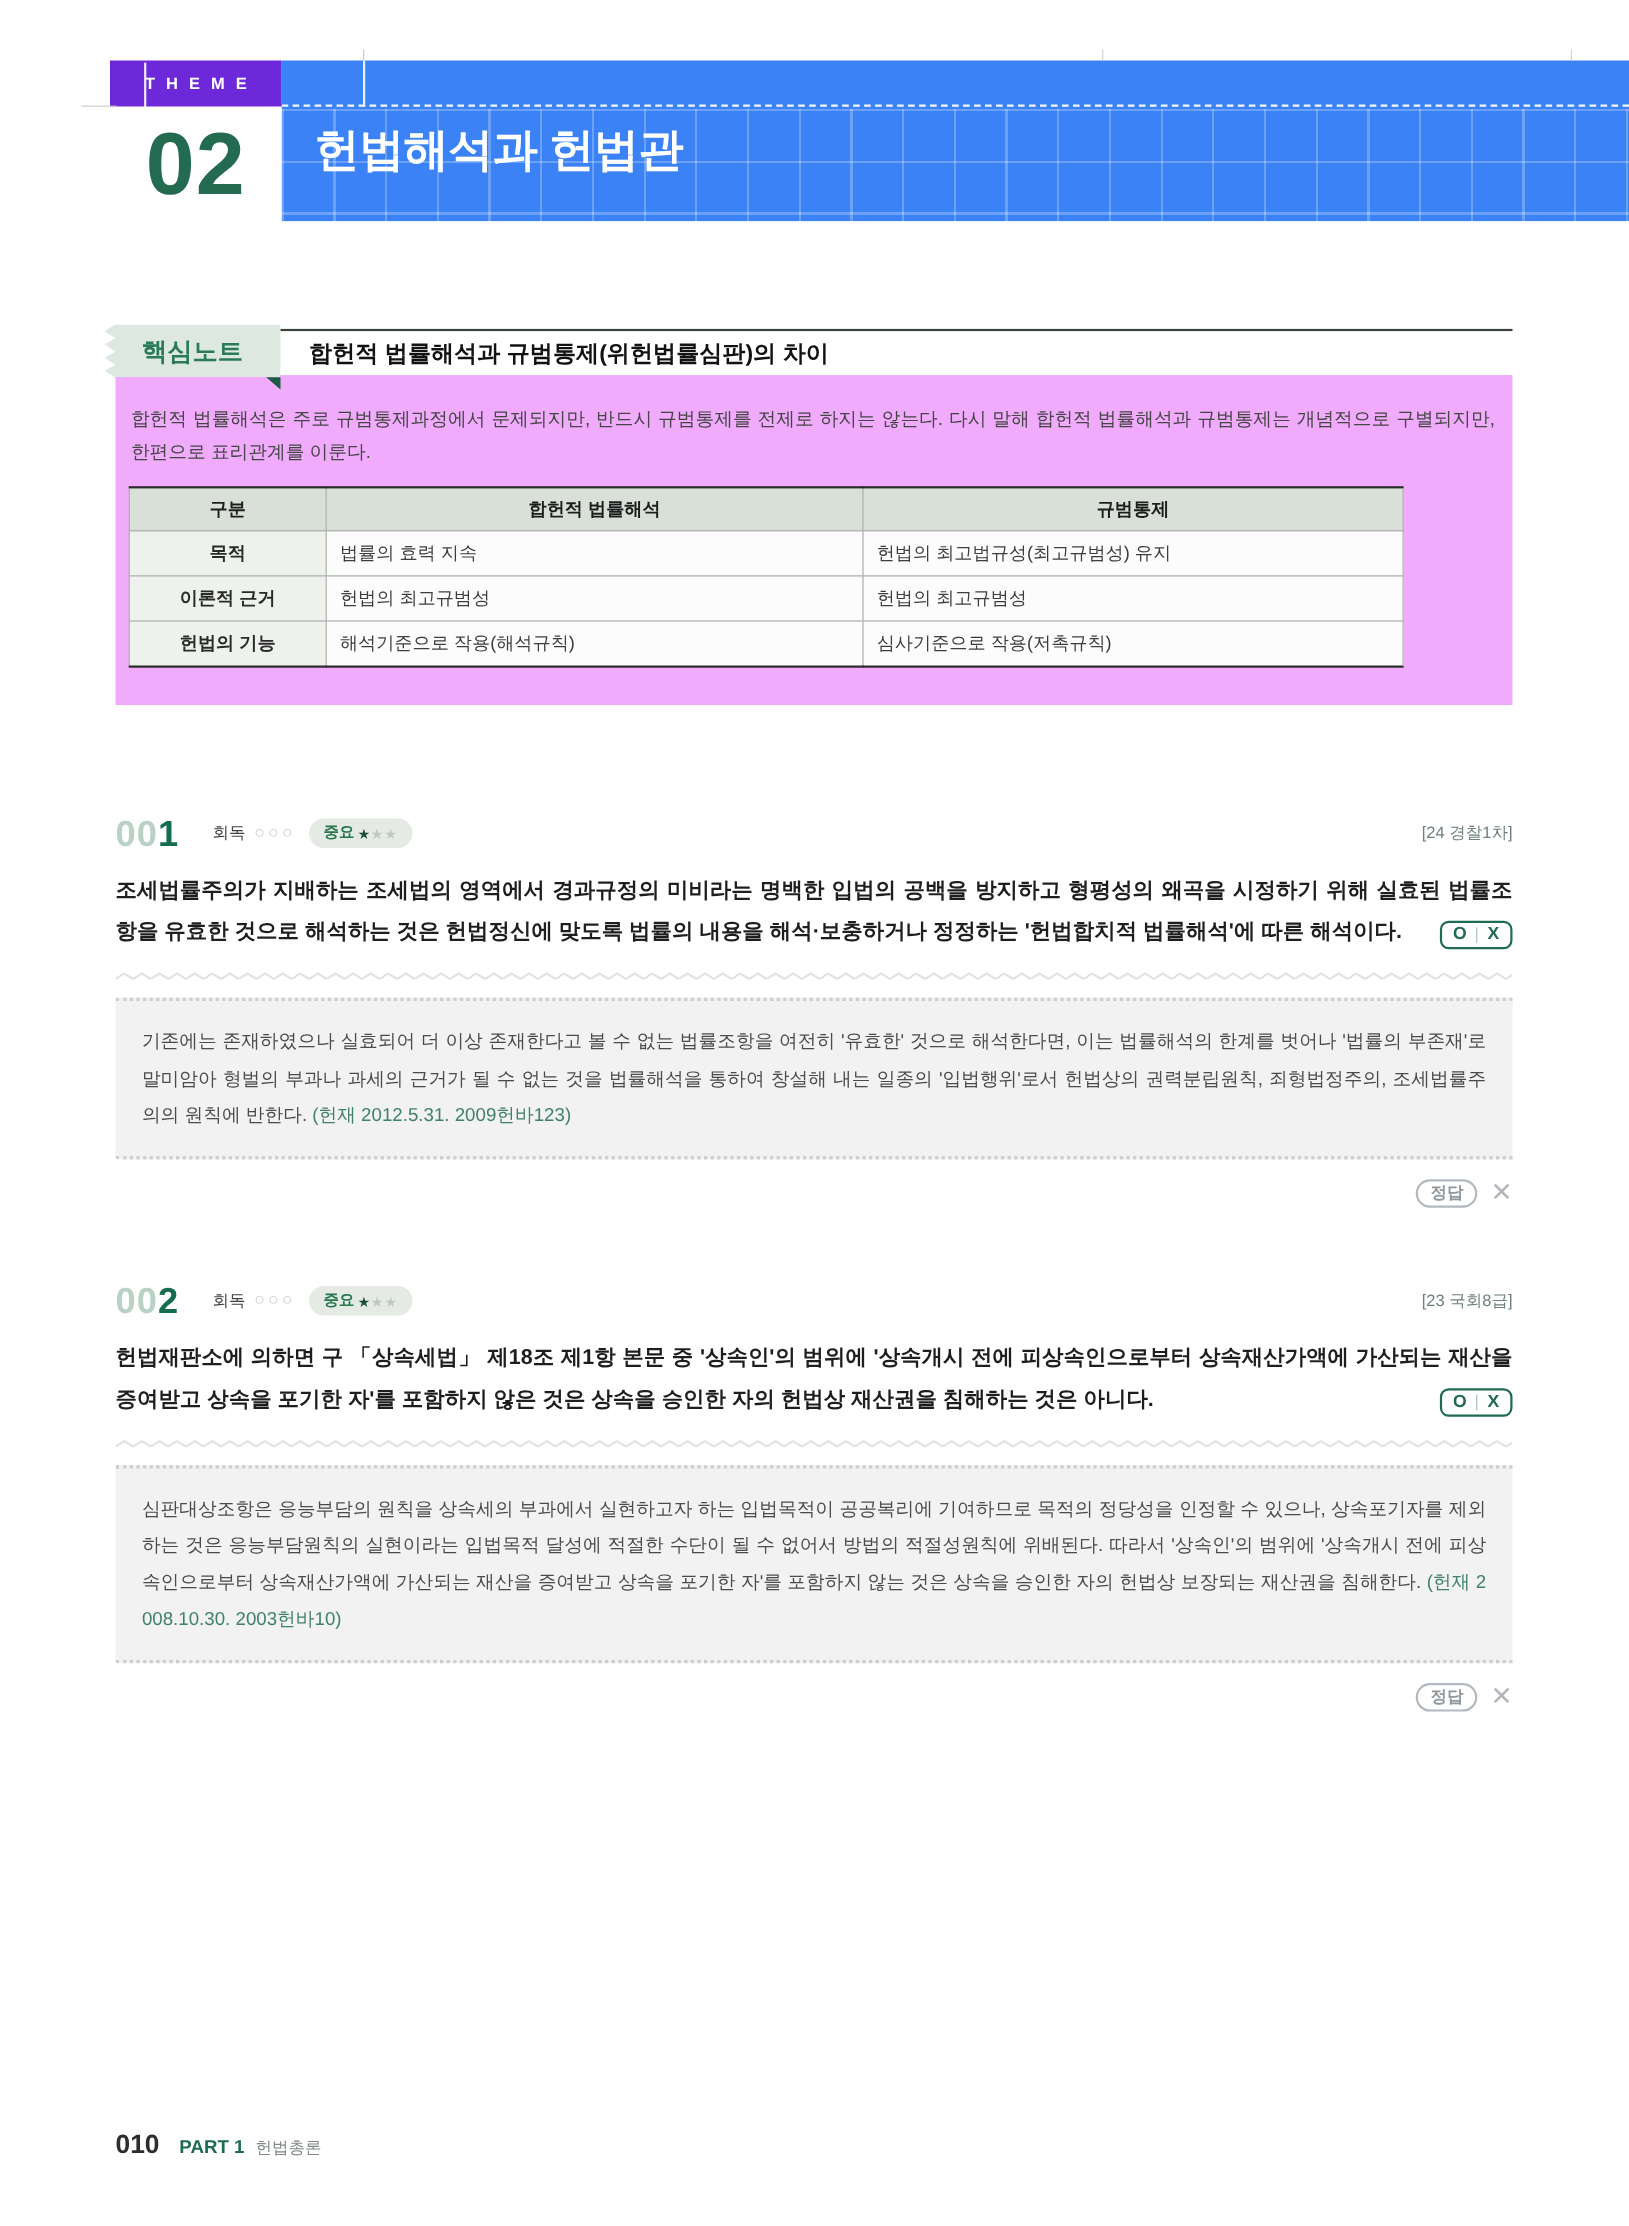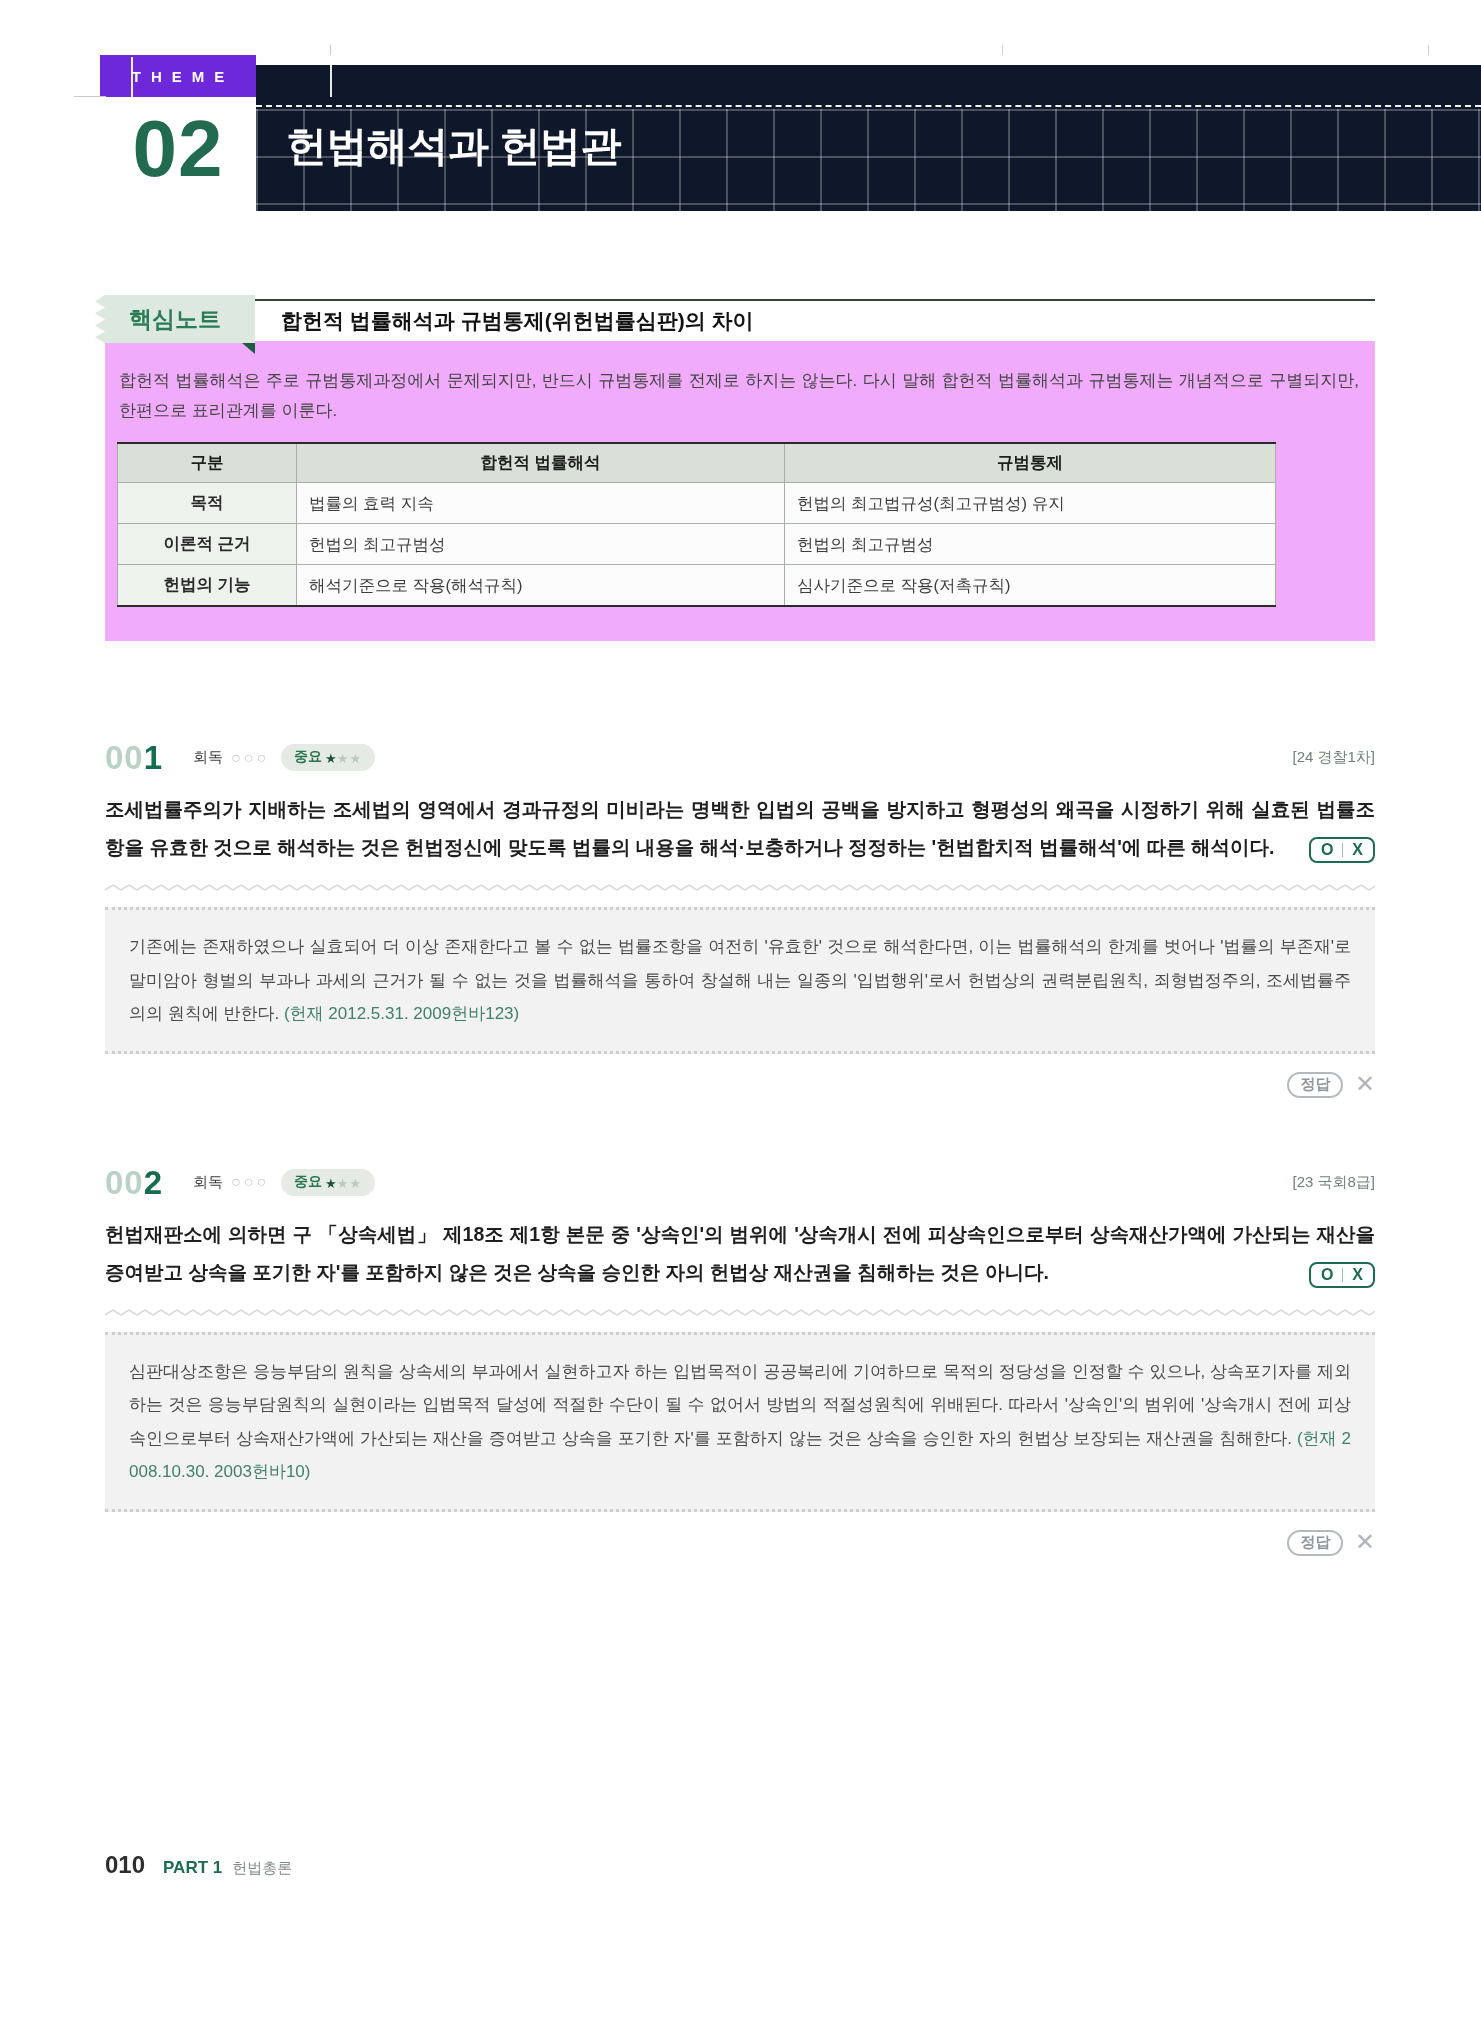--- a/index.html
+++ b/index.html
@@ -1,20 +1,20 @@
 <!DOCTYPE html>
 <html><head>
 <meta charset="utf-8">
 <style>
   html,body{margin:0;padding:0;background:#fff;}
   .page{position:relative;width:1481px;height:2024px;background:#fff;overflow:hidden;
         font-family:"Liberation Sans", sans-serif;}
 
   
-  .banner{position:absolute;left:256px;right:0;top:65px;height:146px;background:#0f172a;}
+  .banner{position:absolute;left:256px;right:0;top:55px;height:146px;background:#3b82f6;}
   .banner-grid{position:absolute;left:0;right:0;top:44px;bottom:0;
     background:
       repeating-linear-gradient(to right, rgba(255,255,255,.25) 0 2px, transparent 2px 47px),
       repeating-linear-gradient(to bottom, rgba(255,255,255,.25) 0 2px, transparent 2px 47px);}
   .banner-dash{position:absolute;left:0;right:0;top:40px;border-top:2px dashed rgba(255,255,255,.95);}
   .banner-title{position:absolute;left:30px;top:54px;margin:0;font-size:41px;font-weight:800;
     color:#fff;letter-spacing:-0.5px;}
   .theme-box{position:absolute;left:100px;top:55px;width:156px;height:42px;background:#6d28d9;
     color:#fff;display:flex;align-items:center;justify-content:center;font-size:15px;font-weight:700;
     letter-spacing:10px;padding-left:10px;box-sizing:border-box;}
@@ -74,21 +74,21 @@
   .wavy{display:block;width:100%;margin-top:17px;}
   .q-expl{margin-top:15px;background:#f1f2f1;border-top:3px dotted #ccd0cc;border-bottom:3px dotted #ccd0cc;
     padding:20px 24px;font-size:17px;line-height:33.5px;color:#4b4b4b;text-align:justify;word-break:break-all;}
   .expl-cite{color:#41806a;}
   .q-ans{margin-top:16px;text-align:right;height:30px;}
   .ans-pill{display:inline-block;border:2px solid #b3b9be;border-radius:14px;padding:1px 11px 2px;
     color:#8f969c;font-size:15px;font-weight:700;}
   .ans-mark{color:#b0b6bb;font-size:24px;margin-left:7px;vertical-align:-3px;}
 
   
-  .pfooter{position:absolute;left:105px;top:1851px;display:flex;align-items:baseline;}
+  .pfooter{position:absolute;left:105px;top:1936px;display:flex;align-items:baseline;}
   .f-page{font-size:24px;font-weight:700;color:#2e2e2e;}
   .f-part{margin-left:18px;font-size:17px;font-weight:800;color:#1e6b50;}
   .f-sec{margin-left:10px;font-size:15px;color:#7f8983;}
 </style>
 </head>
 <body>
 
 <svg width="0" height="0" style="position:absolute" aria-hidden="true">
   <defs>
     <pattern id="zz" width="16" height="9" patternUnits="userSpaceOnUse">

